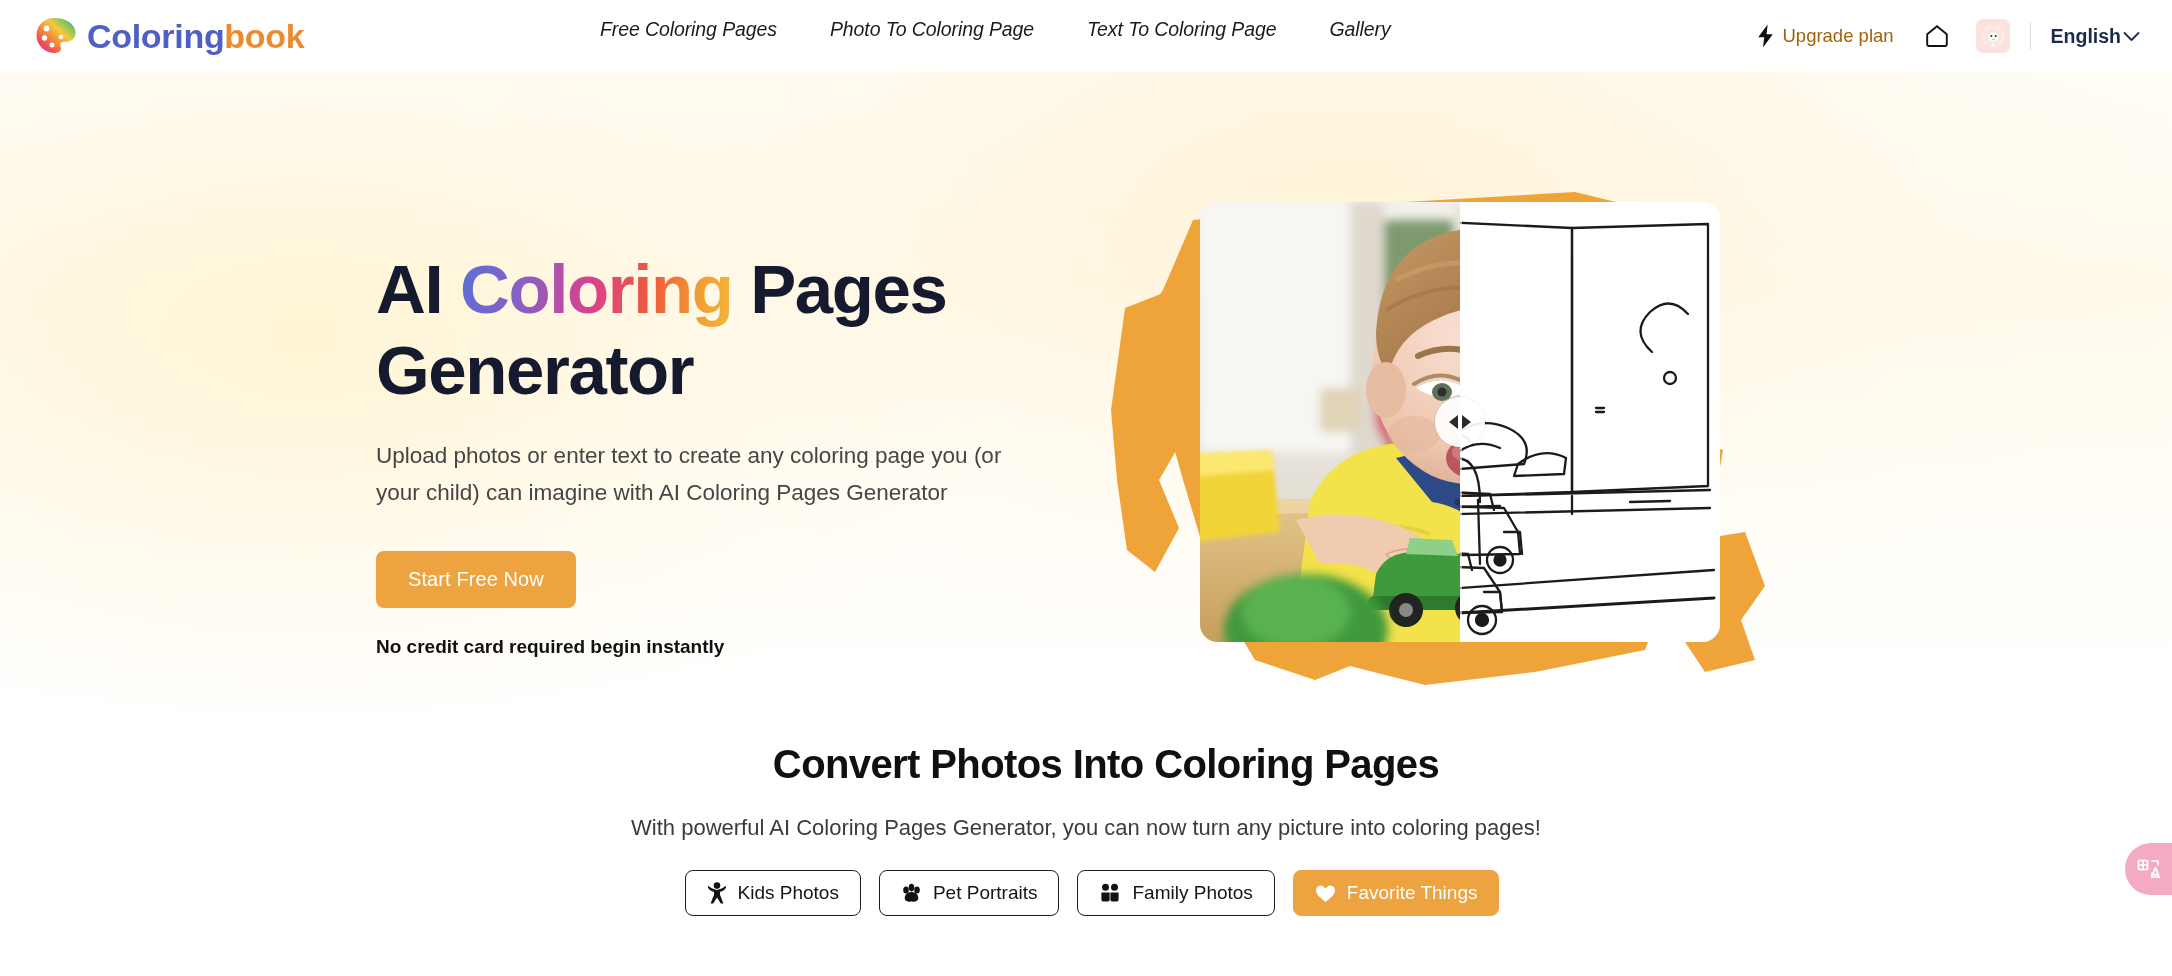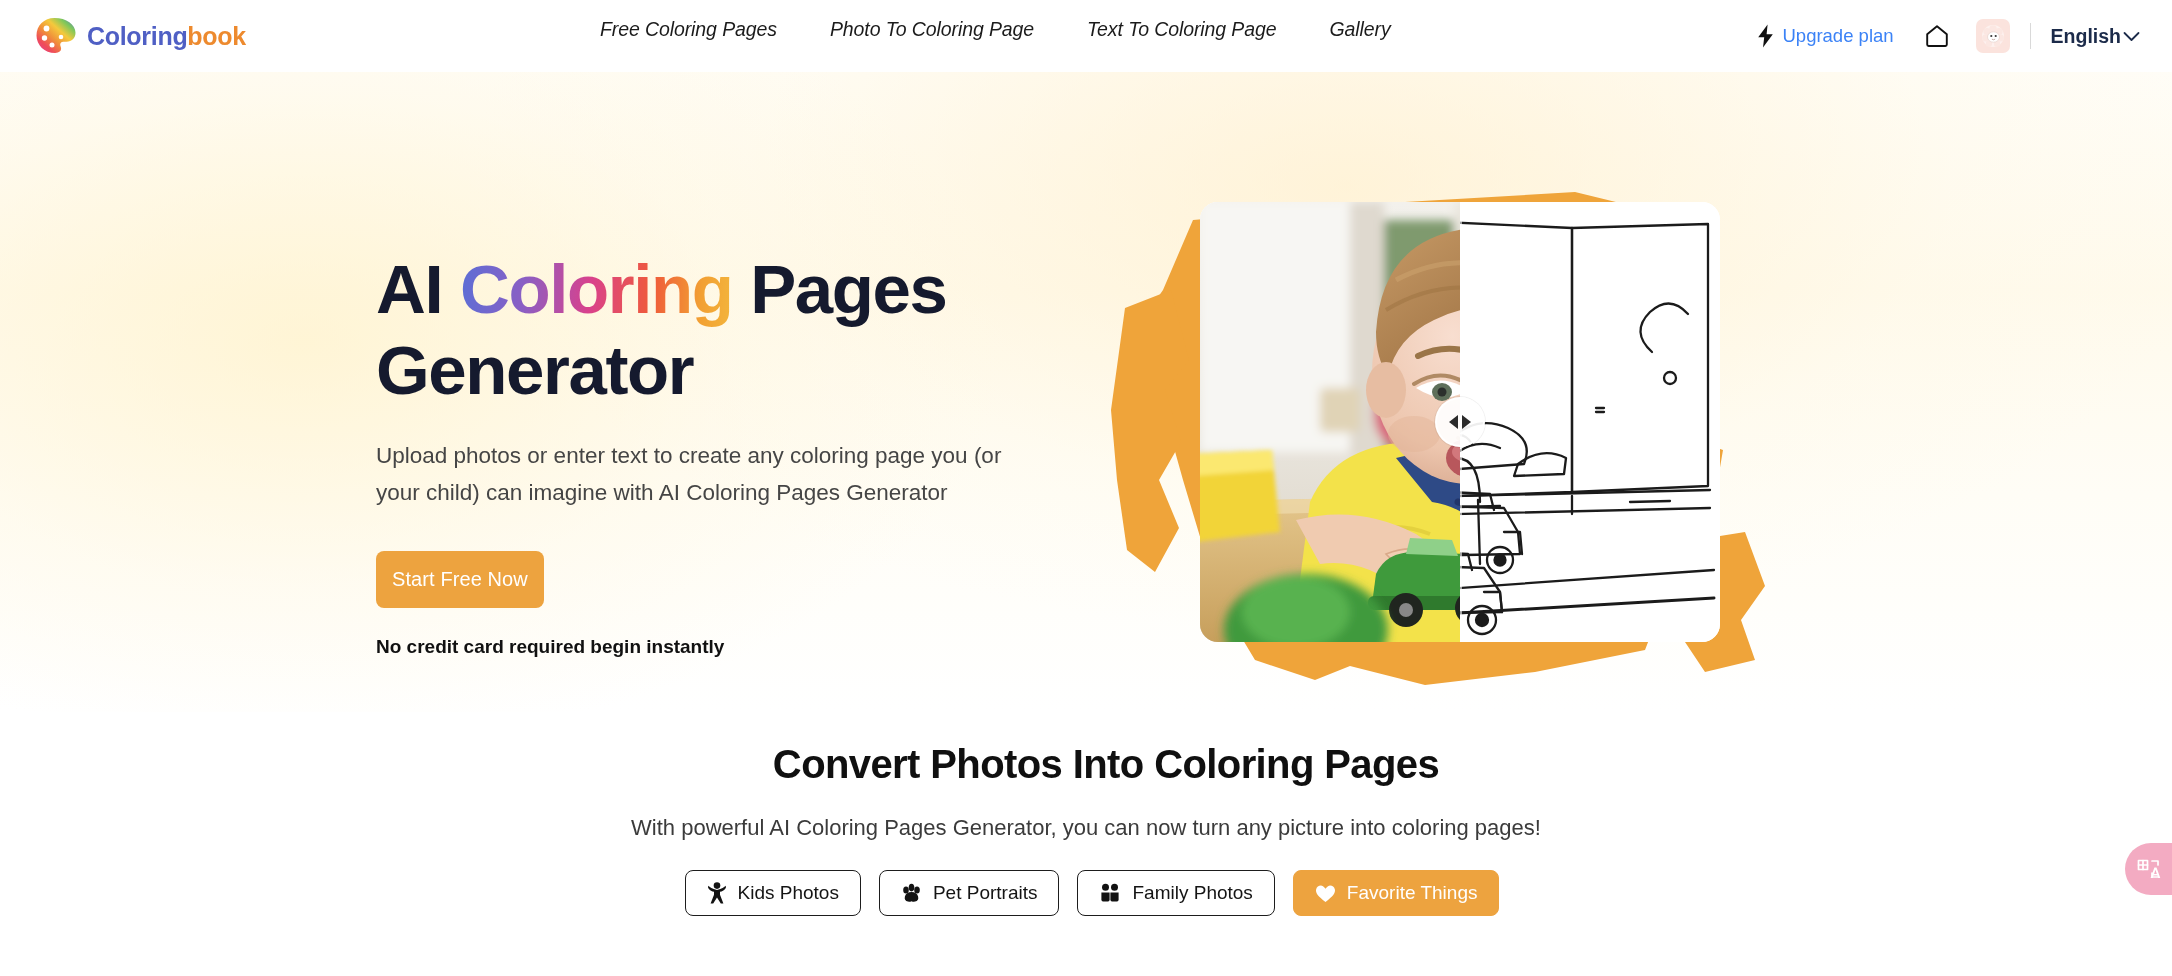--- a/index.html
+++ b/index.html
@@ -23,21 +23,21 @@
   }
   .logo-wrap {
     display: flex;
     align-items: center;
     gap: 11px;
     margin-left: 34px;
     cursor: pointer;
   }
   .logo-mark { width: 42px; height: 40px; display: block; }
   .logo-text {
-    font-size: 25px;
+    font-size: 34px;
     font-weight: 700;
     letter-spacing: -0.3px;
     white-space: nowrap;
   }
   .logo-text .w1 { color: #4f5fc4; }
   .logo-text .w2 { color: #ed8a2e; }
 
   .nav {
     position: absolute;
     left: 600px;
@@ -67,21 +67,21 @@
   }
   .upgrade {
     display: flex;
     align-items: center;
     gap: 7px;
     cursor: pointer;
     margin-right: 26px;
   }
   .upgrade-label {
     font-size: 18.5px;
-    color: #3b82f6;
+    color: #a16207;
     white-space: nowrap;
   }
   .icon-btn {
     width: 34px; height: 34px;
     display: flex; align-items: center; justify-content: center;
     cursor: pointer;
   }
   .home-btn { margin-right: 22px; }
   .avatar {
     width: 34px; height: 34px;
@@ -144,21 +144,21 @@
     line-height: 1.62;
     color: #454545;
     max-width: 660px;
   }
   .cta-btn {
     margin-top: 40px;
     display: inline-block;
     background: #eda33f;
     color: #ffffff;
     font-size: 20px;
-    padding: 17px 16px;
+    padding: 17px 32px;
     border: none;
     border-radius: 8px;
     cursor: pointer;
     font-family: inherit;
     letter-spacing: 0.1px;
   }
   .hero-note {
     margin-top: 28px;
     font-size: 19px;
     font-weight: 700;

